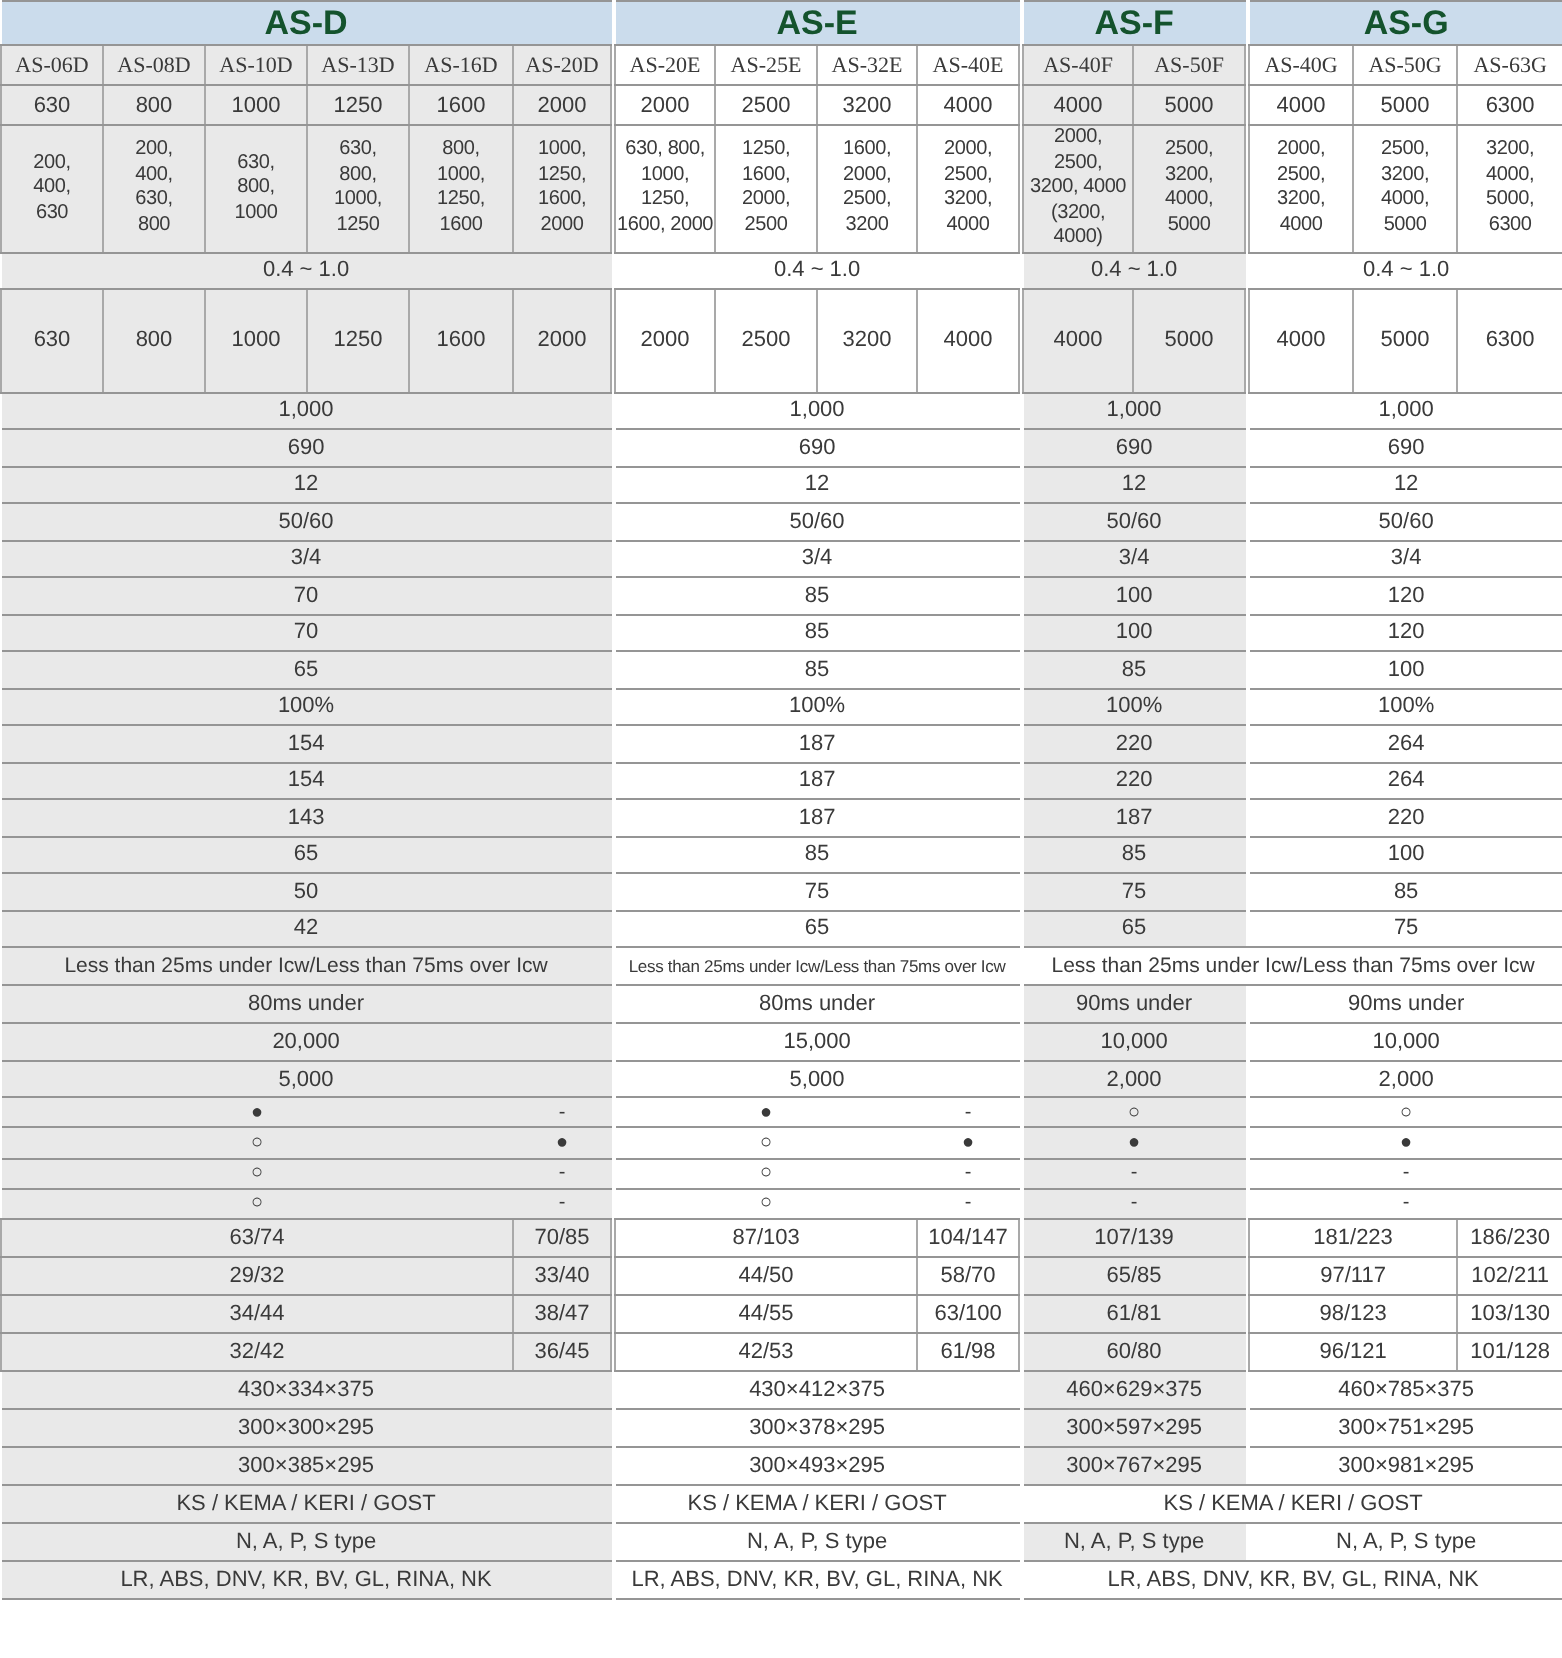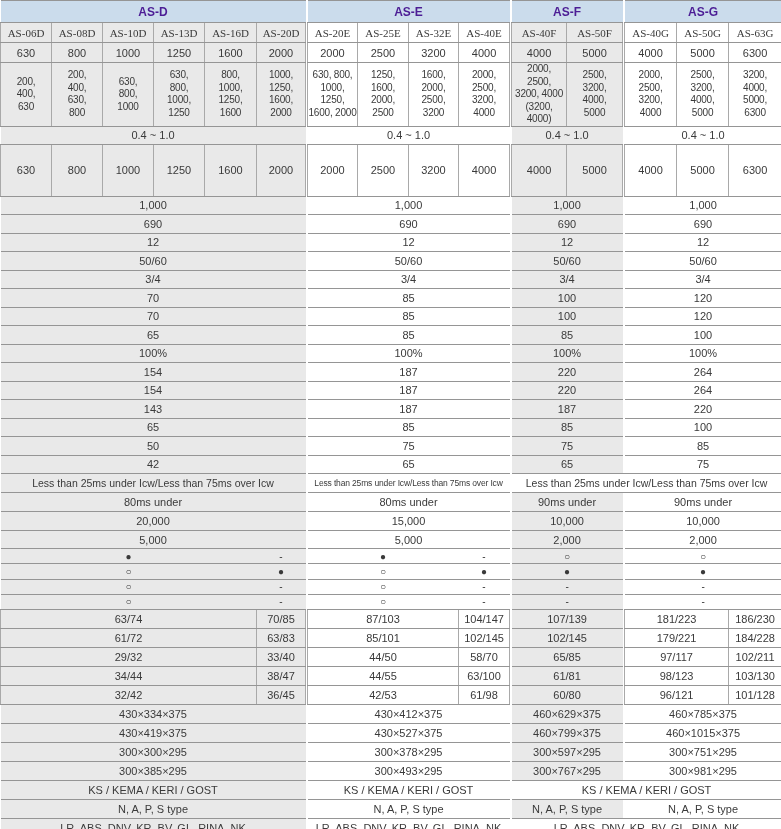--- a/index.html
+++ b/index.html
@@ -5,21 +5,21 @@
   html,body { margin:0; padding:0; background:#ffffff; }
   .page { width:781px; font-family:"Liberation Sans", sans-serif; }
   table { border-collapse:collapse; table-layout:fixed; width:781px; }
   td {
     text-align:center; vertical-align:middle; padding:0;
     font-size:11px; color:#3a3a3a; background:#ffffff;
     border-top:1px solid #959595; border-bottom:1px solid #959595;
     overflow:hidden;
   }
   td.g  { background:#e9e9e9; }
-  td.t  { background:#cbdcec; font-weight:bold; font-size:12px; color:#4c1d95; }
+  td.t  { background:#cbdcec; font-weight:bold; font-size:17px; color:#14532d; }
   td.gap{ border:none; background:#ffffff; }
   td.v  { border-left:1px solid #a9a9a9; border-right:1px solid #a9a9a9; }
   td.ct { font-size:10px; line-height:1.25; white-space:pre-line; letter-spacing:-0.2px; }
   td.mk { font-size:10px; }
   td.lt { font-size:10.5px; white-space:nowrap; }
   td.lt.sm { font-size:8.5px; letter-spacing:-0.15px; }
 </style>
 </head>
 <body>
 
@@ -406,32 +406,20 @@
           <td colspan="1" class="gap"></td>
           <td colspan="3" class="v">87/103</td>
           <td colspan="1" class="v">104/147</td>
           <td colspan="1" class="gap"></td>
           <td colspan="2" class="g">107/139</td>
           <td colspan="1" class="gap"></td>
           <td colspan="2" class="v">181/223</td>
           <td colspan="1" class="v">186/230</td>
         </tr>
         <tr style="height: 19px;">
-          <td colspan="5" class="g v">61/72</td>
-          <td colspan="1" class="g v">63/83</td>
-          <td colspan="1" class="gap"></td>
-          <td colspan="3" class="v">85/101</td>
-          <td colspan="1" class="v">102/145</td>
-          <td colspan="1" class="gap"></td>
-          <td colspan="2" class="g">102/145</td>
-          <td colspan="1" class="gap"></td>
-          <td colspan="2" class="v">179/221</td>
-          <td colspan="1" class="v">184/228</td>
-        </tr>
-        <tr style="height: 19px;">
           <td colspan="5" class="g v">29/32</td>
           <td colspan="1" class="g v">33/40</td>
           <td colspan="1" class="gap"></td>
           <td colspan="3" class="v">44/50</td>
           <td colspan="1" class="v">58/70</td>
           <td colspan="1" class="gap"></td>
           <td colspan="2" class="g">65/85</td>
           <td colspan="1" class="gap"></td>
           <td colspan="2" class="v">97/117</td>
           <td colspan="1" class="v">102/211</td>
@@ -461,29 +449,20 @@
           <td colspan="1" class="v">101/128</td>
         </tr>
         <tr style="height: 19px;">
           <td colspan="6" class="g">430×334×375</td>
           <td colspan="1" class="gap"></td>
           <td colspan="4">430×412×375</td>
           <td colspan="1" class="gap"></td>
           <td colspan="2" class="g">460×629×375</td>
           <td colspan="1" class="gap"></td>
           <td colspan="3">460×785×375</td>
-        </tr>
-        <tr style="height: 19px;">
-          <td colspan="6" class="g">430×419×375</td>
-          <td colspan="1" class="gap"></td>
-          <td colspan="4">430×527×375</td>
-          <td colspan="1" class="gap"></td>
-          <td colspan="2" class="g">460×799×375</td>
-          <td colspan="1" class="gap"></td>
-          <td colspan="3">460×1015×375</td>
         </tr>
         <tr style="height: 19px;">
           <td colspan="6" class="g">300×300×295</td>
           <td colspan="1" class="gap"></td>
           <td colspan="4">300×378×295</td>
           <td colspan="1" class="gap"></td>
           <td colspan="2" class="g">300×597×295</td>
           <td colspan="1" class="gap"></td>
           <td colspan="3">300×751×295</td>
         </tr>

